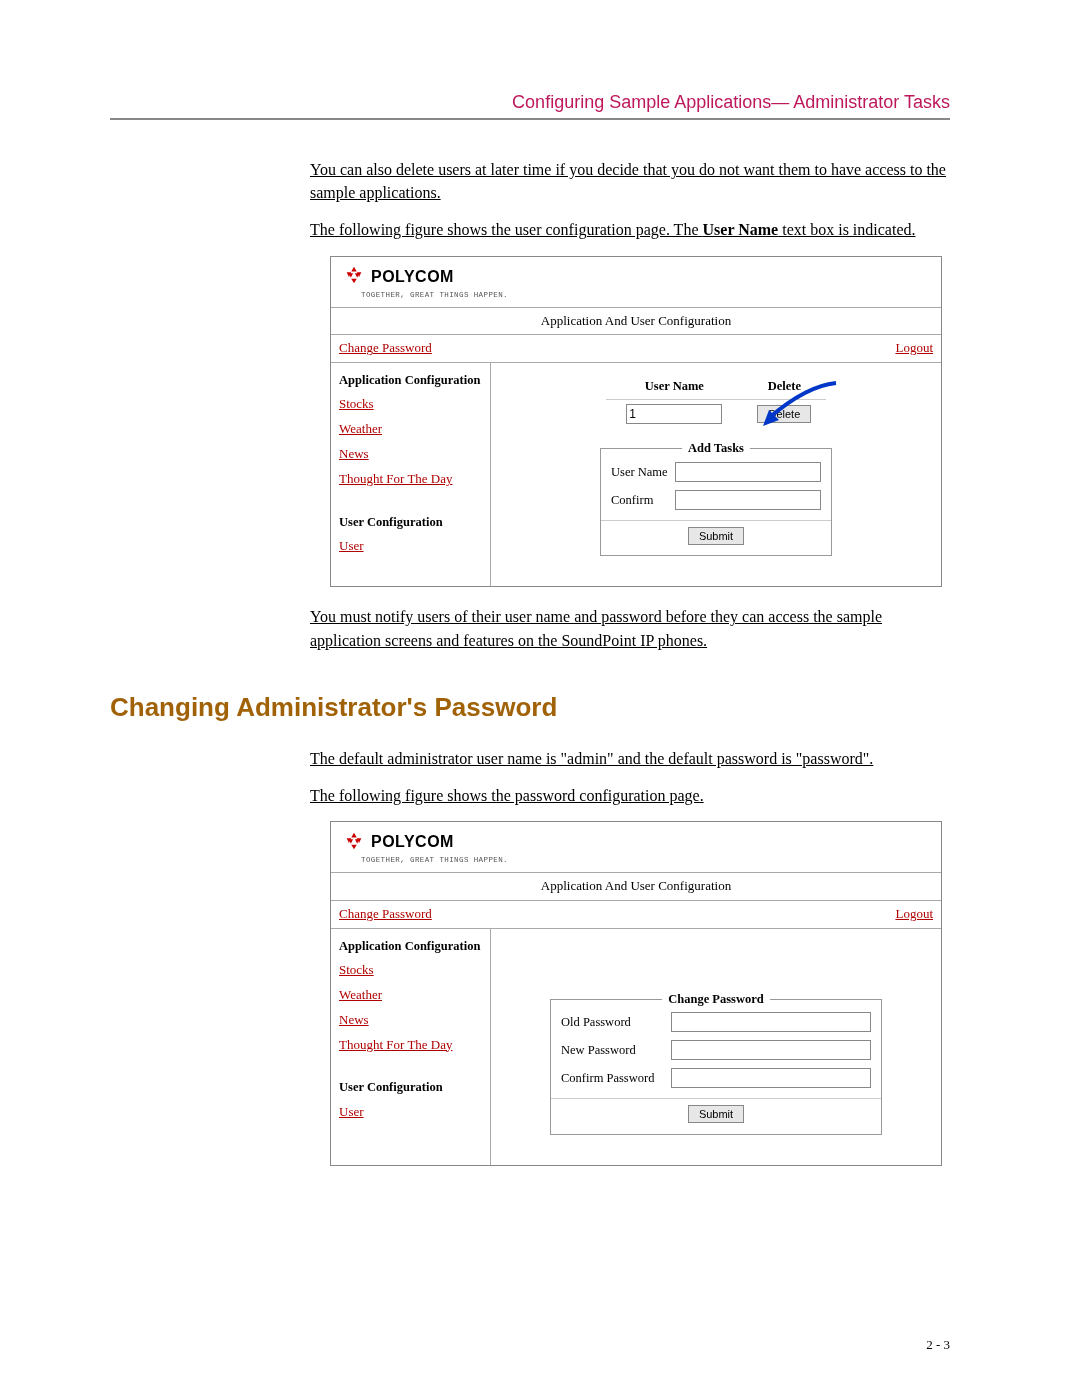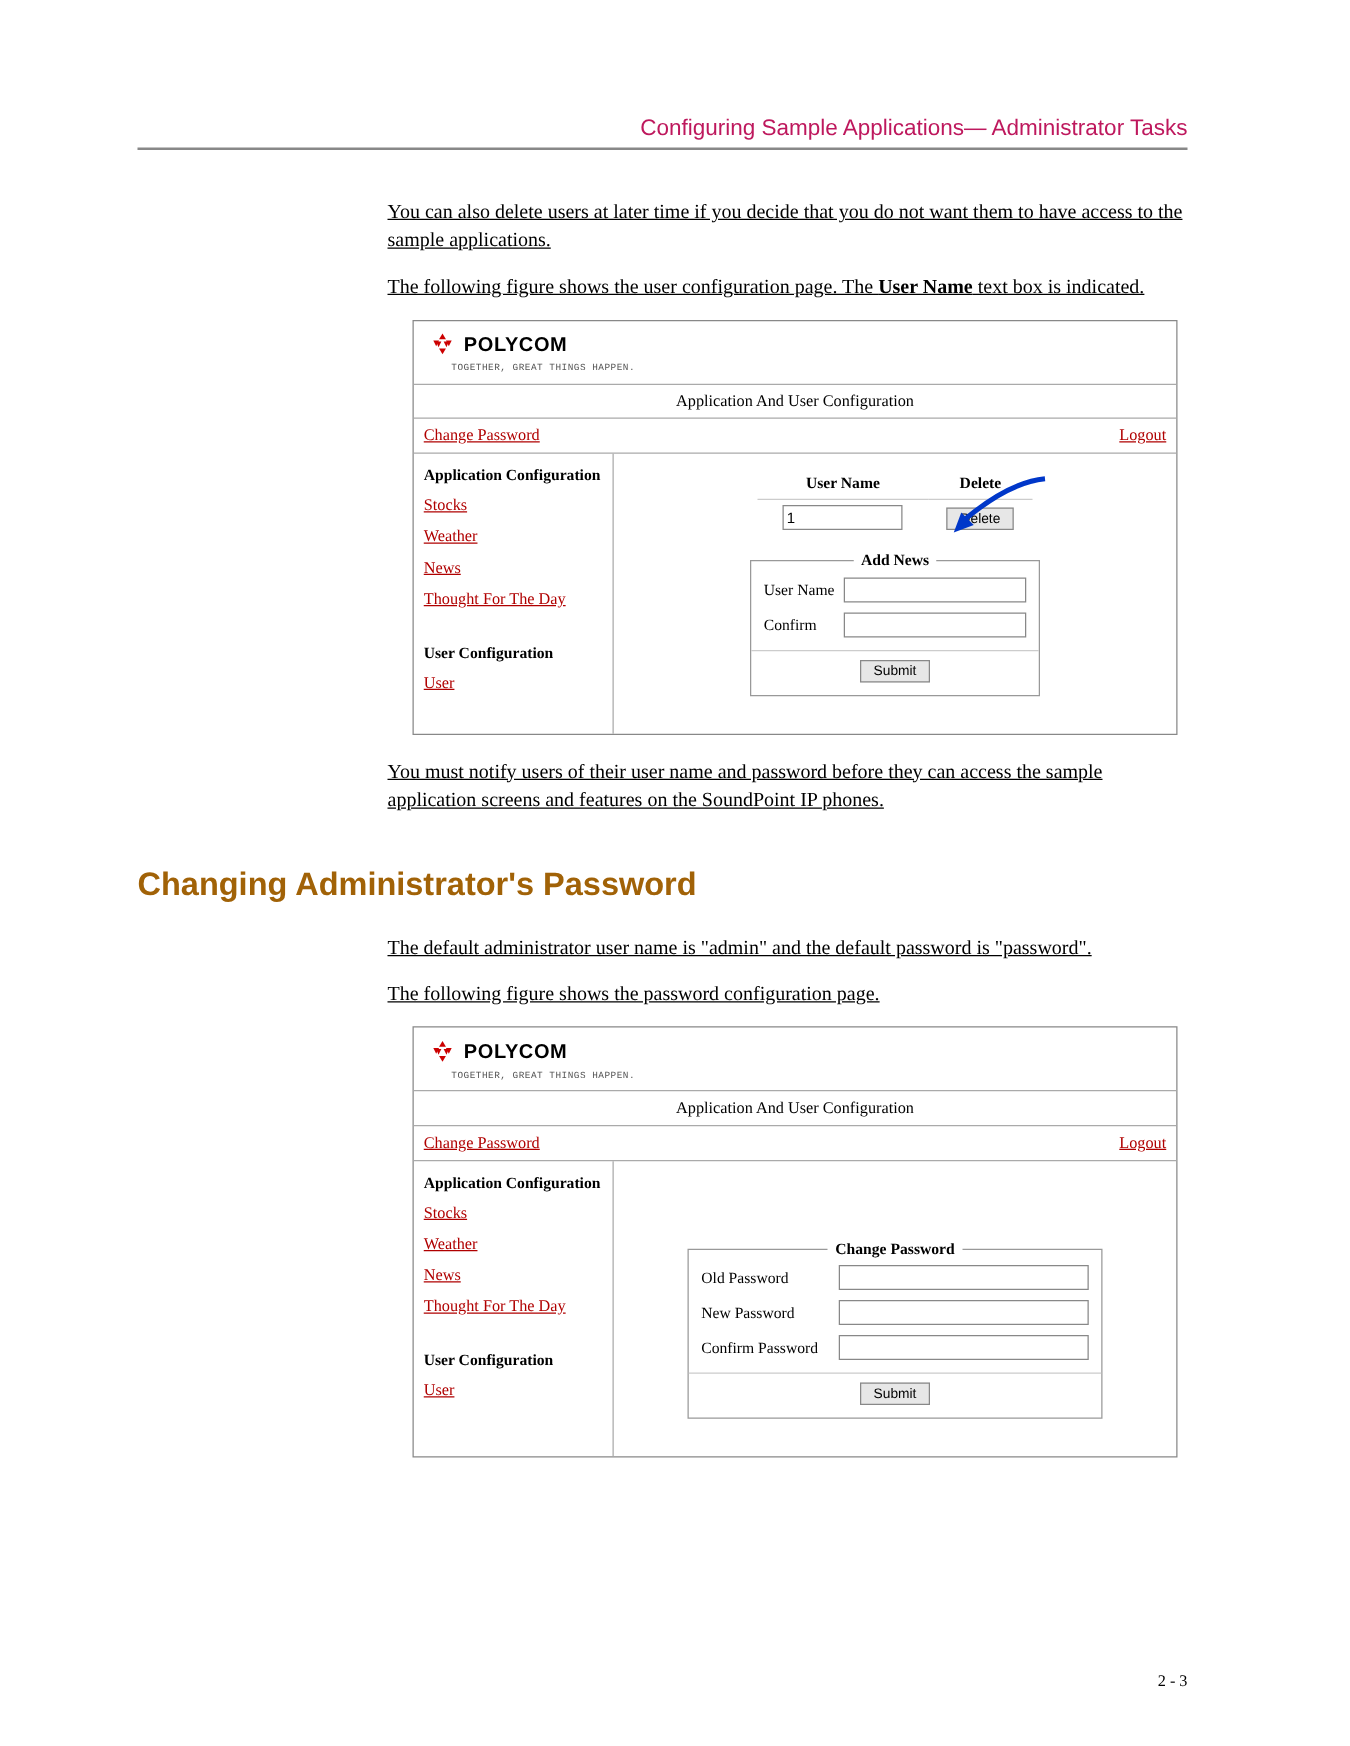--- a/index.html
+++ b/index.html
@@ -247,21 +247,21 @@
               <th>Delete</th>
             </tr>
             <tr>
               <td><input type="text" value="1" style=""></td>
               <td><button class="btn">Delete</button></td>
             </tr>
           </tbody>
             </table>
 
           <div class="pane" style="margin-top:20px; width:230px;">
-            <div class="pane-head"><span>Add News</span></div>
+            <div class="pane-head"><span>Add Tasks</span></div>
             <div class="field-row">
               <label>User Name</label>
               <input type="text" style="">
             </div>
             <div class="field-row">
               <label>Confirm</label>
               <input type="text" style="">
             </div>
             <div class="submit-row">
               <button class="btn">Submit</button>

